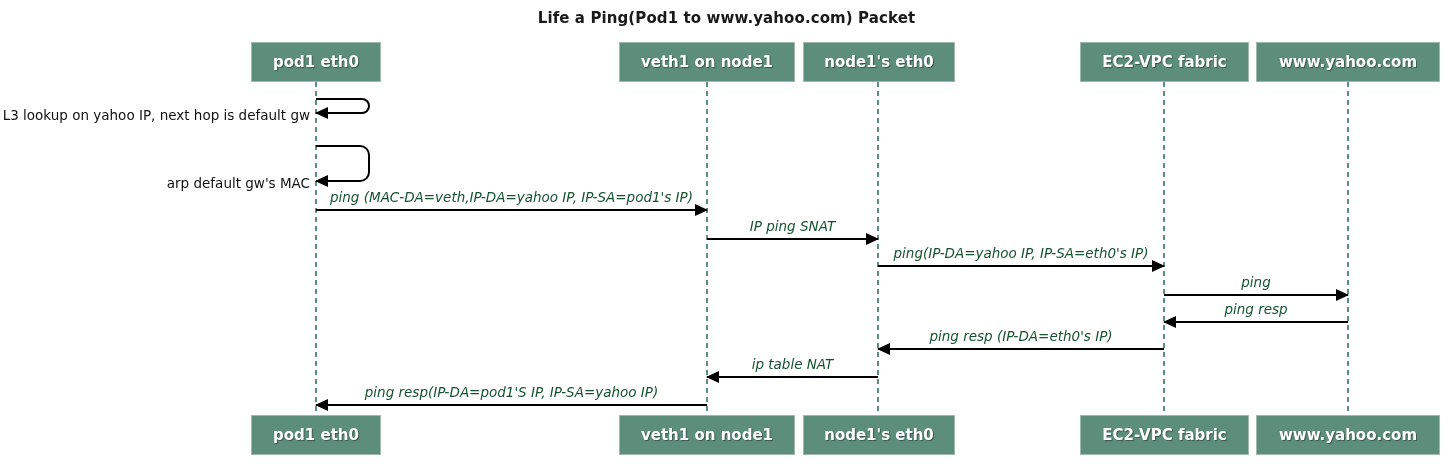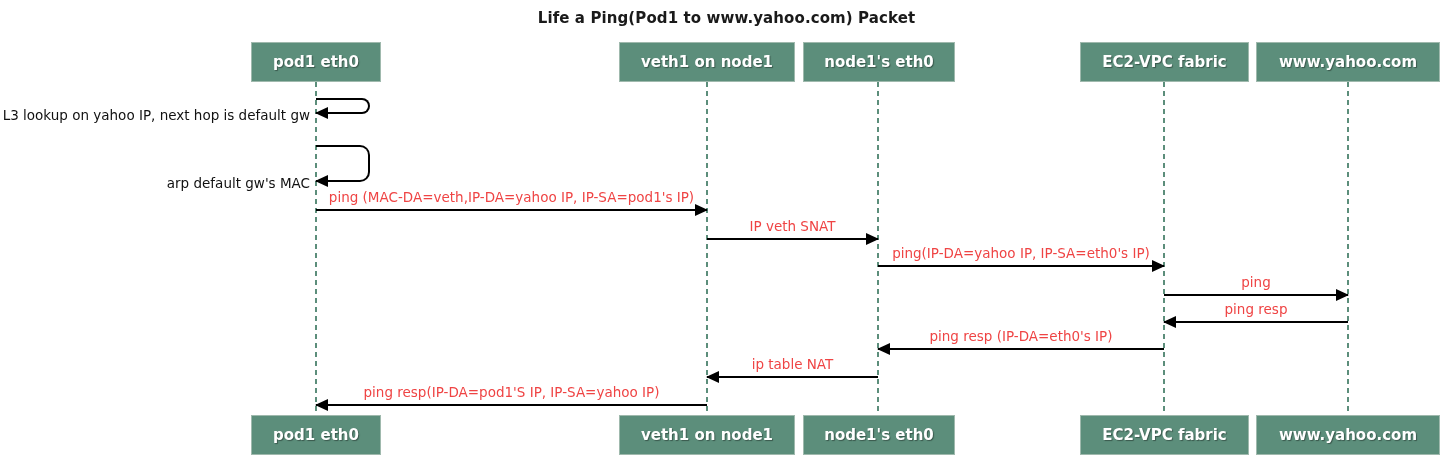--- a/index.html
+++ b/index.html
@@ -26,21 +26,21 @@
     background:repeating-linear-gradient(to bottom,#5c8e7b 0px,#5c8e7b 5px,rgba(255,255,255,0) 5px,rgba(255,255,255,0) 9px);
   }
 
   .msg{position:absolute;height:0;}
   .msg .line{position:absolute;left:0;top:0;height:2px;background:#000000;width:100%;}
   .msg .head{position:absolute;top:-5px;width:0;height:0;border-top:6px solid transparent;border-bottom:6px solid transparent;}
   .msg.right .head{right:-1px;border-left:13px solid #000000;}
   .msg.left  .head{left:-1px;border-right:13px solid #000000;}
   .msg .lbl{
     position:absolute;bottom:4px;left:0;width:100%;text-align:center;
-    font-size:13.5px;color:#ef4444;white-space:nowrap;line-height:1.1;
+    font-size:13.5px;color:#14532d;white-space:nowrap;line-height:1.1;font-style:italic;
   }
 
   .selfmsg{position:absolute;}
   .selfmsg .loop{
     position:absolute;left:0;top:0;width:100%;height:100%;
     border:2px solid #000000;border-left:none;
     border-top-right-radius:10px;border-bottom-right-radius:10px;
     box-sizing:border-box;
   }
   .selfmsg .head{
@@ -103,21 +103,21 @@
     </div>
   <div id="messages">
       <div class="msg right" style="left: 316px; width: 391px; top: 209px;">
         <div class="line"></div>
         <div class="head"></div>
         <div class="lbl">ping (MAC-DA=veth,IP-DA=yahoo IP, IP-SA=pod1's IP)</div>
       </div>
       <div class="msg right" style="left: 707px; width: 171px; top: 238px;">
         <div class="line"></div>
         <div class="head"></div>
-        <div class="lbl">IP veth SNAT</div>
+        <div class="lbl">IP ping SNAT</div>
       </div>
       <div class="msg right" style="left: 878px; width: 286px; top: 265px;">
         <div class="line"></div>
         <div class="head"></div>
         <div class="lbl">ping(IP-DA=yahoo IP, IP-SA=eth0's IP)</div>
       </div>
       <div class="msg right" style="left: 1164px; width: 184px; top: 294px;">
         <div class="line"></div>
         <div class="head"></div>
         <div class="lbl">ping</div>

